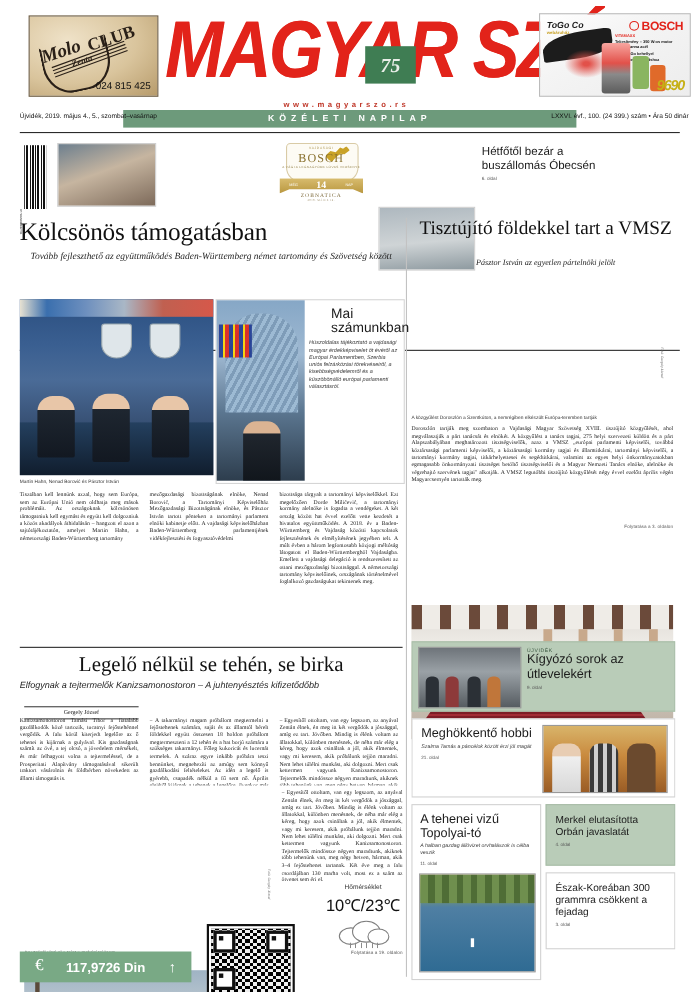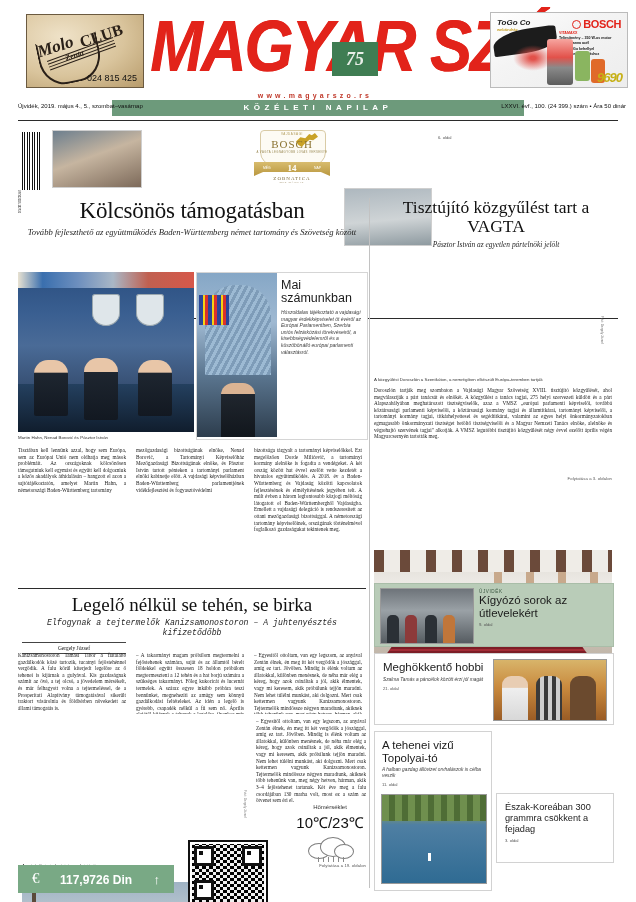--- a/index.html
+++ b/index.html
@@ -119,21 +119,21 @@
   .tz-dek{font-size:4.4px;line-height:5.6px;font-style:italic;color:#4a4a4a;margin-top:3px;}
   .tz-pg{font-size:4.2px;color:#555;margin-top:3px;}
   #rule-teaser{left:18px;top:192px;width:600px;height:1px;background:#2b2b2b;}
 
   
   #col-left{left:18px;top:198px;width:348px;}
   #col-right{left:374px;top:198px;width:244px;}
   #vrule{left:369px;top:198px;width:1px;height:690px;background:#c2c2c2;}
 
   
-  .lead-head{font-family:"Liberation Serif",serif;font-size:23px;line-height:26px;text-align:center;
+  .lead-head{font-family:"Liberation Serif",serif;font-size:23px;line-height:26px;text-align:left;
     color:#111;font-weight:normal;letter-spacing:-.2px;}
   .lead-dek{font-family:"Liberation Serif",serif;font-style:italic;font-size:8.6px;line-height:11px;
     text-align:center;color:#1f1f1f;margin-top:3px;}
   #lead-photo{left:18px;top:272px;width:176px;height:160px;
     background:linear-gradient(180deg,#2b4f80 0%,#3a5f91 26%,#4a6b97 46%,#21304a 100%);overflow:hidden;}
   #lead-photo .ribbonbar{position:absolute;left:0;top:0;width:176px;height:16px;
     background:linear-gradient(90deg,#e8e2d2 0%,#3a6fae 14%,#6d8fbe 34%,#a9b7c6 54%,#c06050 74%,#d6584a 100%);}
   #lead-photo .crest{position:absolute;width:26px;height:30px;background:#dfe6ea;
     border:1px solid #9aa7ae;border-radius:3px 3px 50% 50%/3px 3px 40% 40%;}
   #lead-photo .c1{left:74px;top:22px;}
@@ -152,46 +152,46 @@
   #mai-box{left:196px;top:272px;width:170px;height:166px;border:1px solid #d5d5d5;background:#fff;}
   #mai-photo{position:absolute;left:0;top:0;width:80px;height:164px;
     background:linear-gradient(180deg,#86a7c6 0%,#9fb9d2 30%,#5b7690 62%,#2d3d4d 100%);overflow:hidden;}
   #mai-photo .glass{position:absolute;left:8px;top:12px;width:66px;height:90px;
     background:repeating-linear-gradient(118deg,#7e9cb8 0 3px,#9dbad3 3px 6px);border-radius:30px 30px 0 0;}
   #mai-photo .flagset{position:absolute;left:2px;top:22px;width:30px;height:30px;
     background:repeating-linear-gradient(90deg,#1f3a93 0 4px,#ffd700 4px 6px,#e2231a 6px 9px);opacity:.9;}
   #mai-photo .suit{position:absolute;left:24px;bottom:0;width:34px;height:54px;border-radius:12px 12px 0 0;
     background:linear-gradient(180deg,#dbb493 0%,#dbb493 20%,#20262e 21%,#11161c 100%);}
   #mai-txt{position:absolute;left:84px;top:6px;width:82px;}
-  .mai-title{font-size:12.5px;line-height:13px;color:#1b1b1b;}
+  .mai-title{font-size:12.5px;line-height:13px;color:#1b1b1b;margin-left:20px;}
   .mai-dek{font-size:5px;line-height:6.6px;font-style:italic;color:#3c3c3c;margin-top:4px;}
 
   
   #rule-mid{left:18px;top:588px;width:348px;height:1px;background:#2b2b2b;}
   #story2{left:18px;top:594px;width:348px;}
   .s2-head{font-family:"Liberation Serif",serif;font-size:19px;line-height:22px;text-align:center;color:#111;}
-  .s2-dek{font-family:Liberation Mono, monospace;font-style:italic;font-size:8.2px;line-height:10px;
-    text-align:center;color:#1f1f1f;margin-top:2px;}
+  .s2-dek{font-family:Liberation Sans, sans-serif;font-style:italic;font-size:8.2px;line-height:10px;
+    text-align:left;color:#1f1f1f;margin-top:2px;}
   #byline{left:22px;top:640px;width:104px;text-align:center;}
   #byline .bl{font-family:"Liberation Serif",serif;font-size:5.4px;color:#111;}
   #byline .r1,#byline .r2{height:1px;background:#444;margin:2px 0;}
   #story2-body{left:18px;top:652px;width:348px;}
   #story2-photo{left:22px;top:722px;width:228px;height:138px;
     background:linear-gradient(180deg,#9fb3c4 0%,#b9c6cf 22%,#9d9383 55%,#6e6558 100%);overflow:hidden;}
   #story2-photo .tree{position:absolute;left:10px;top:0;width:4px;height:80px;background:#5a4a3a;}
   #story2-photo .tree2{position:absolute;left:186px;top:0;width:6px;height:96px;background:#4e4034;}
   #story2-cap{left:22px;top:863px;width:220px;}
   #story2-jump{left:250px;top:863px;width:116px;text-align:right;}
   #story2-col3{left:256px;top:652px;width:110px;}
   #photo-credit{left:247px;top:790px;font-size:3px;color:#777;transform:rotate(90deg);transform-origin:left top;}
 
   
   .r-head{font-family:"Liberation Serif",serif;font-size:17.5px;line-height:19px;text-align:center;color:#111;}
   .r-dek{font-family:"Liberation Serif",serif;font-style:italic;font-size:7.4px;line-height:9px;
-    text-align:center;color:#1f1f1f;margin-top:4px;}
+    text-align:center;color:#1f1f1f;margin-top:17px;}
   #vmsz-photo{left:374px;top:252px;width:238px;height:122px;
     background:linear-gradient(180deg,#dcd8d2 0%,#efece7 30%,#cfc6ba 60%,#b9ada0 100%);overflow:hidden;}
   #vmsz-photo .ceil{position:absolute;left:0;top:0;width:238px;height:22px;
     background:repeating-linear-gradient(90deg,#6b4a3a 0 10px,#efece7 10px 26px);}
   #vmsz-photo .seats{position:absolute;left:4px;bottom:6px;width:218px;height:70px;
     background:repeating-linear-gradient(0deg,#7d1d26 0 5px,#a22c35 5px 8px);
     transform:perspective(120px) rotateX(38deg);transform-origin:bottom;}
   #vmsz-photo .col{position:absolute;top:22px;width:8px;height:58px;background:#c8a98c;}
   #vmsz-photo .p1{left:120px;} #vmsz-photo .p2{left:152px;} #vmsz-photo .p3{left:184px;} #vmsz-photo .p4{left:216px;}
   #vmsz-credit{left:604px;top:316px;font-size:3px;color:#666;transform:rotate(90deg);transform-origin:left top;}
@@ -345,20 +345,21 @@
         <i class="r">NAP</i>
       </div>
       <div class="vagta-foot">
         <span>ZOBNATICA</span>
         <small>2019. MÁJUS 18.</small>
       </div>
     </div>
 
     <div class="abs photo tz-img" id="tz2-img"></div>
     <div class="abs" id="tz2-txt">
+      <div class="tz-head">Hétfőtől bezár a buszállomás Óbecsén</div>
       <div class="tz-pg">6. oldal</div>
     </div>
     <div class="abs" id="rule-teaser"></div>
   </div>
 
   <div class="abs" id="vrule"></div>
 
   <div class="abs" id="col-left">
     <div class="lead-head">Kölcsönös támogatásban</div>
     <div class="lead-dek">Tovább fejleszthető az együttműködés Baden-Württemberg német tartomány és Szövetség között</div>
@@ -425,21 +426,21 @@
   <div class="abs photo" id="story2-photo">
     <div class="tree"></div>
     <div class="tree2"></div>
 
   </div>
   <div class="abs" id="photo-credit">Fotó: Gergely József</div>
   <div class="abs cap" id="story2-cap">Az utcáról viszi el a tejet a mokrini tejüzem</div>
   <div class="abs pg" id="story2-jump">Folytatása a 19. oldalon</div>
 
   <div class="abs" id="col-right">
-    <div class="r-head">Tisztújító közgyűlést tart a VAGTA</div>
+    <div class="r-head">Tisztújító földekkel tart a VMSZ</div>
     <div class="r-dek">Pásztor István az egyetlen pártelnöki jelölt</div>
   </div>
   <div class="abs photo" id="vmsz-photo">
     <div class="ceil"></div>
     <div class="col p1"></div>
     <div class="col p2"></div>
     <div class="col p3"></div>
     <div class="col p4"></div>
     <div class="seats"></div>
   </div>
@@ -481,20 +482,26 @@
       <div class="card-title">A tehenei vizű Topolyai-tó</div>
       <div class="card-dek">A halban gazdag állóvizet orvhalászok is célba veszik</div>
       <div class="card-pg">11. oldal</div>
     </div>
     <div id="top-photo" class="photo">
       <div class="tree"></div>
       <div class="bird"></div>
     </div>
   </div>
 
+  <div class="card green" id="card-merkel">
+    <div style="padding:8px 8px 0 8px;">
+      <div class="sm-title">Merkel elutasította Orbán javaslatát</div>
+      <div class="card-pg">4. oldal</div>
+    </div>
+  </div>
 
   <div class="card" id="card-korea">
     <div style="padding:8px 8px 0 8px;">
       <div class="sm-title">Észak-Koreában 300 grammra csökkent a fejadag</div>
       <div class="card-pg">3. oldal</div>
     </div>
   </div>
 
   <div class="abs" id="euro-box">
     <div id="euro-sym">€</div>

